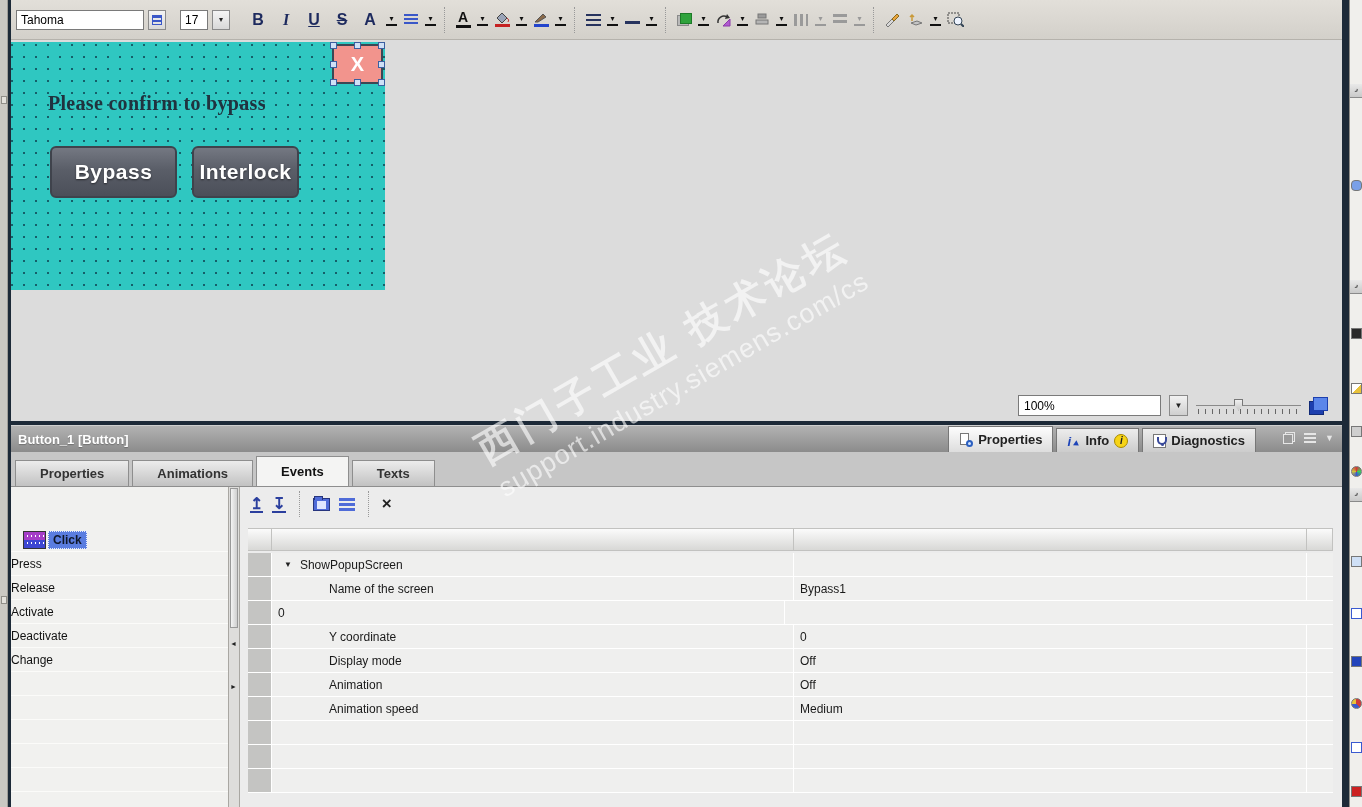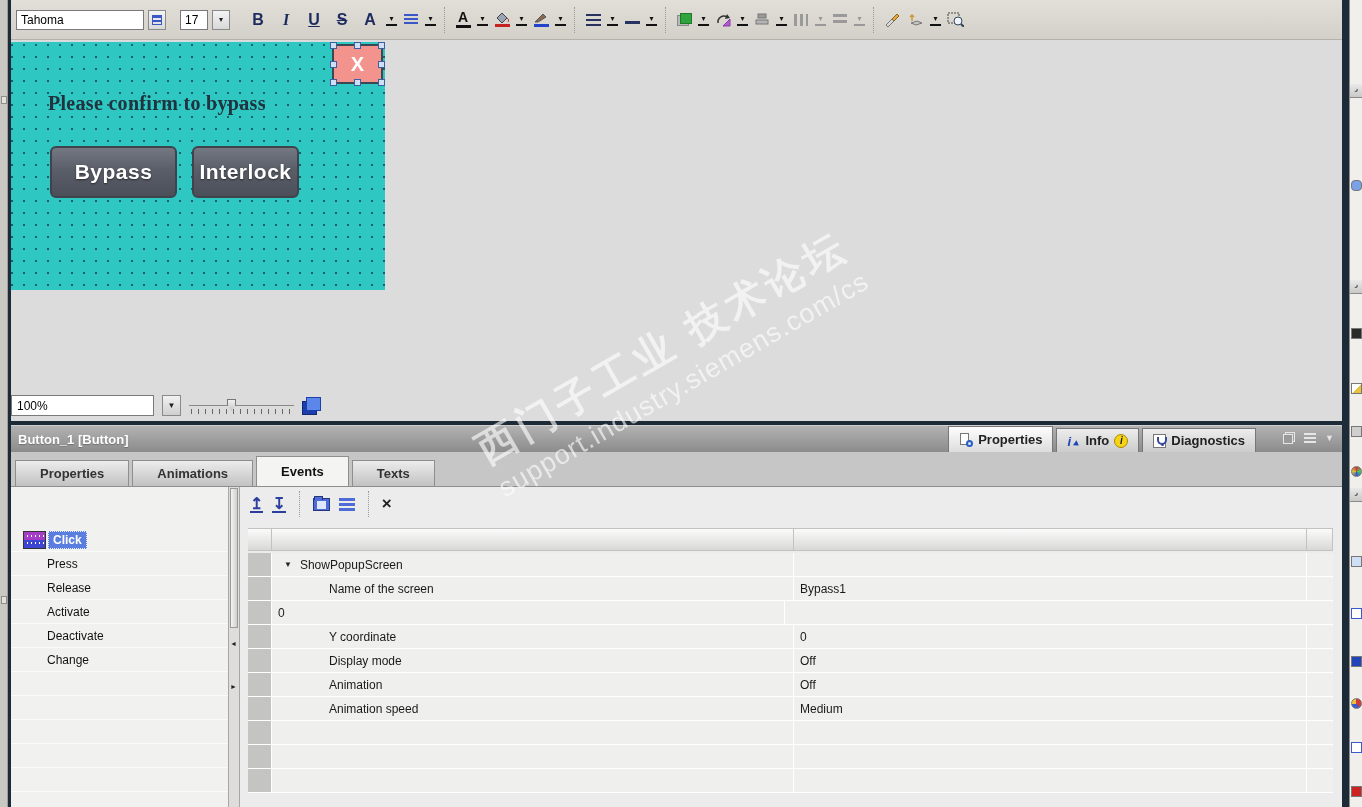--- a/index.html
+++ b/index.html
@@ -49,21 +49,21 @@
   .screen { position:absolute; left:0; top:2px; width:374px; height:248px; background:#2fc7c1;
     background-image:radial-gradient(circle,#15606a 1px,rgba(0,0,0,0) 1.3px); background-size:12px 12px; background-position:7px 9px; }
   .screen-msg { position:absolute; left:37px; top:50px; font-size:20px; font-weight:bold; color:#20333f; letter-spacing:0.3px;font-family:Liberation Serif, serif; }
   .hmi-btn { position:absolute; height:52px; border:2px solid #3f434c; border-radius:6px;
     background:linear-gradient(#747882 0%,#5a5e68 45%,#4b4f59 100%); color:#fff; font-weight:bold; font-size:21px;
     display:flex; align-items:center; justify-content:center; text-shadow:0 1px 2px rgba(0,0,0,.55); letter-spacing:0.5px; }
   .close-btn { position:absolute; left:321px; top:2px; width:51px; height:40px; background:#f2948d; border:2px solid #3c4754;
     color:#fff; font-weight:bold; font-size:20px; display:flex; align-items:center; justify-content:center; }
   .handle { position:absolute; width:7px; height:7px; background:#cfe0f6; border:1px solid #3b5fa0; }
   
-  .statusbar { position:absolute; left:0; bottom:2px; width:1331px; height:27px; display:flex; align-items:center; gap:8px; padding-right:14px; }
+  .statusbar { position:absolute; left:0; bottom:2px; width:1331px; height:27px; display:flex; align-items:center; justify-content:flex-end; gap:8px; padding-right:14px; }
   .zoom-input { width:143px; height:21px; border:1px solid #7a7a7a; background:#fff; font-size:12px; padding:0 5px; }
   .dd-btn { width:19px; height:21px; border:1px solid #8a8a8a; background:linear-gradient(#f2f2f2,#cfcfcf); font-size:8px; color:#222; display:flex; align-items:center; justify-content:center; }
   .zoom-slider { position:relative; width:105px; height:18px; }
   .zoom-slider .rail { position:absolute; left:0; right:0; top:8px; height:1px; background:#8a8a8a; }
   .zoom-slider .ticks { position:absolute; left:2px; right:2px; bottom:1px; height:5px; background:repeating-linear-gradient(90deg,#666 0 1px,transparent 1px 7px); }
   .zoom-slider .thumb { position:absolute; left:38px; top:2px; width:9px; height:12px; background:linear-gradient(#f0f0f0,#c8c8c8); border:1px solid #777; clip-path:polygon(0 0,100% 0,100% 55%,50% 100%,0 55%); }
   .fit-ico { position:relative; width:19px; height:18px; }
   .fit-ico:before { content:""; position:absolute; left:0; bottom:0; width:13px; height:12px; background:#1d3fae; border:1px solid #112a77; }
   .fit-ico:after { content:""; position:absolute; right:0; top:0; width:13px; height:12px; background:#5b86ea; border:1px solid #1d3fae; }
   .navy-divider { position:absolute; left:0; top:421px; width:1331px; height:4px; background:#1d2a38; }
@@ -87,27 +87,27 @@
   .wb-float:after { content:""; position:absolute; left:0; bottom:0; width:8px; height:8px; border:1px solid #e6e6e6; background:#9a9a9a; }
   .wb-list { width:12px; height:11px; background:repeating-linear-gradient(180deg,#e6e6e6 0 2px,transparent 2px 4px); }
   .wb-dd { color:#e6e6e6; font-size:9px; }
   .insp-tabs { position:absolute; left:0; top:27px; width:1331px; height:35px; background:#c6c6c6; border-bottom:1px solid #8e8e8e; display:flex; align-items:flex-end; padding-left:4px; gap:3px; }
   .tab { height:26px; padding:0 24px; display:flex; align-items:center; justify-content:center; border:1px solid #8e8e8e; border-bottom:none;
     background:linear-gradient(#ececec,#c2c2c2); font-size:13px; font-weight:bold; color:#333; }
   .tab.active { background:#f4f4f3; height:30px; color:#111; }
   .insp-content { position:absolute; left:0; top:62px; width:1331px; height:320px; background:#ececec; }
   
   .evt-list { position:absolute; left:0; top:0; width:217px; height:320px; background:#f1f1ef; }
-  .evt-row { height:24px; display:flex; align-items:center; padding-left:36px; border-bottom:1px solid #fbfbf9; font-size:12px; color:#111; }
+  .evt-row { height:24px; display:flex; align-items:center; border-bottom:1px solid #fbfbf9; font-size:12px; color:#111; }
   .evt-row.first { padding-left:12px; gap:2px; }
   .evt-spacer { height:41px; }
   .fc-ico { width:23px; height:18px; border:1px solid #333; display:flex; flex-direction:column; }
   .fc-ico .t1 { flex:1; background:#a53cc8; background-image:linear-gradient(90deg,#fff 0 1px,transparent 1px 3px); background-size:4px 2px; background-repeat:repeat-x; background-position:3px 3px; }
   .fc-ico .t2 { flex:1; background:#3c46d2; background-image:linear-gradient(90deg,#fff 0 1px,transparent 1px 3px); background-size:4px 2px; background-repeat:repeat-x; background-position:3px 2px; }
-  .sel-label { background:#5a7de0; color:#ffffff; font-weight:bold; padding:1px 4px; border:1px dotted #e8eeff; }
+  .sel-label { background:#5a7de0; color:#0f172a; font-weight:bold; padding:1px 4px; border:1px dotted #e8eeff; }
   
   .evt-scroll { position:absolute; left:217px; top:0; width:12px; height:320px; background:#dedddb; border-left:1px solid #a9a7a2; border-right:1px solid #a9a7a2; }
   .evt-scroll .thumb { margin:1px; height:140px; background:linear-gradient(90deg,#f4f4f4,#cfcfcf); border:1px solid #999; }
   .split-arrow { position:absolute; left:1px; font-size:7px; color:#222; }
   
   .fn-area { position:absolute; left:229px; top:0; width:1102px; height:320px; }
   .fn-toolbar { position:absolute; left:10px; top:4px; height:26px; display:flex; align-items:center; gap:9px; }
   .fn-arrow { font-size:16px; font-weight:bold; color:#2b3f9e; border-bottom:2px solid #2b3f9e; line-height:15px; }
   .fn-x { font-size:17px; font-weight:bold; color:#222; }
   .folder-ico { position:relative; width:17px; height:13px; background:#4f6bd8; border:1px solid #27357e; }

